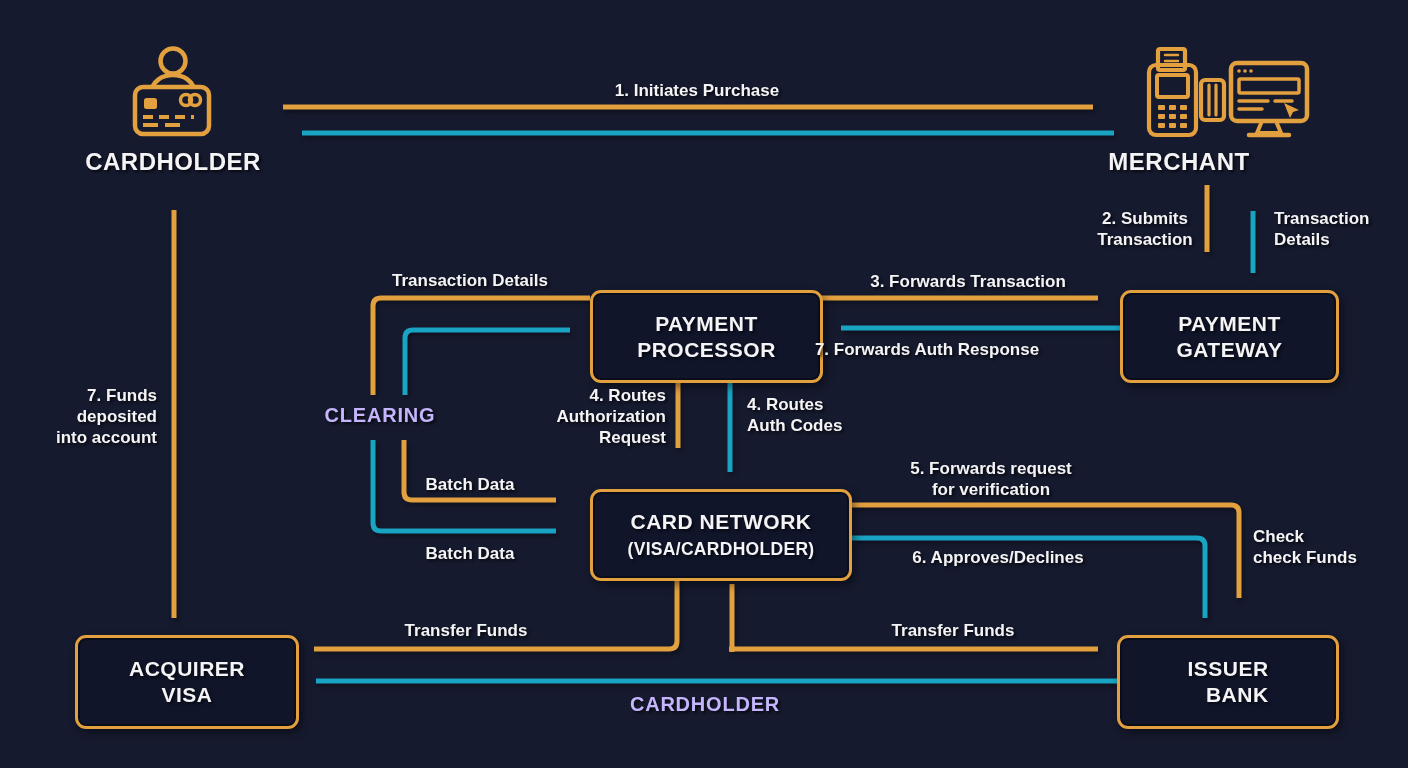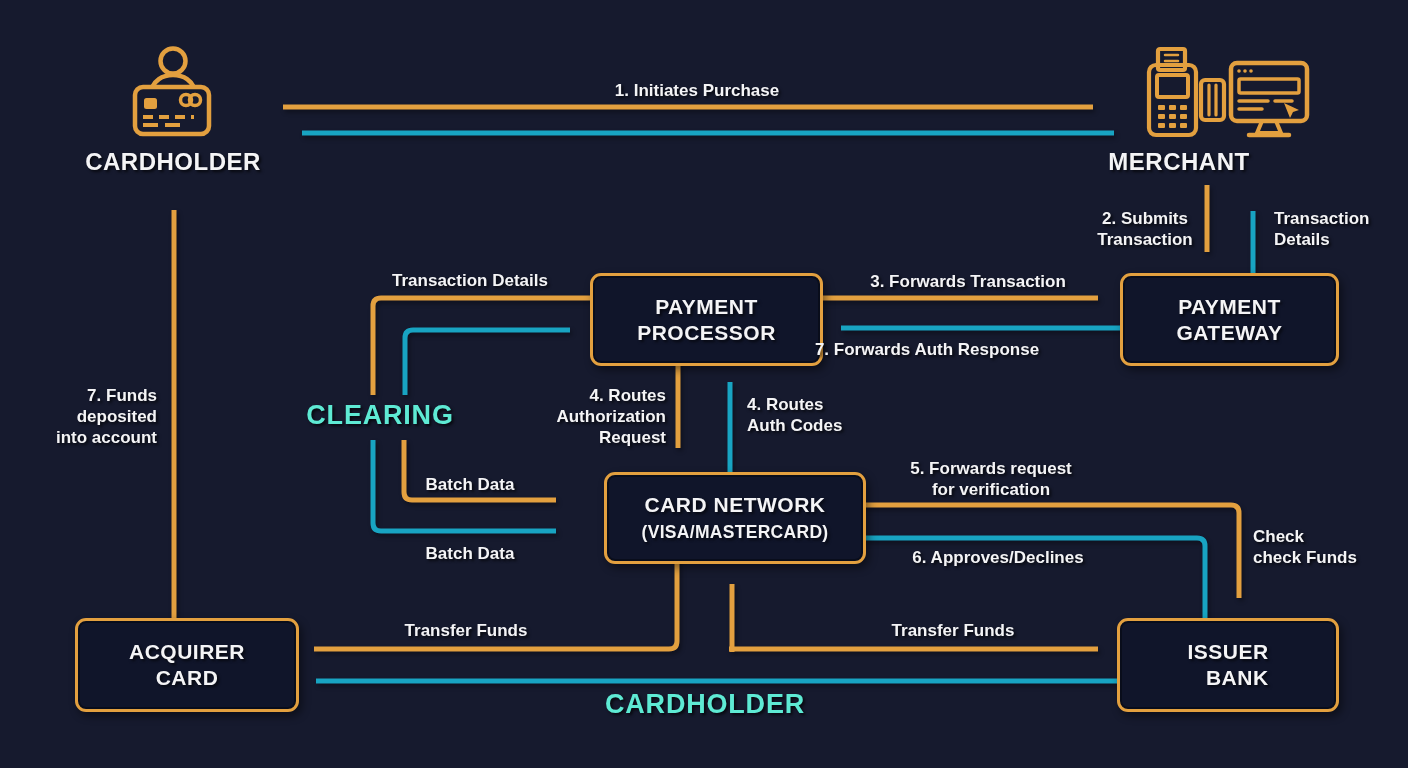--- a/index.html
+++ b/index.html
@@ -12,31 +12,31 @@
   svg.connectors{position:absolute;left:0;top:0;filter:drop-shadow(2px 3px 2px rgba(0,0,0,.35));}
   svg.connectors path{fill:none;stroke-width:5;}
   .orange{stroke:#e3a03f;}
   .teal{stroke:#18a4c2;}
 
   .node{
     position:absolute;display:flex;flex-direction:column;align-items:center;justify-content:center;
     background:#10152a;border:3px solid #e3a03f;border-radius:11px;
     box-shadow:inset 0 0 0 2px rgba(5,8,18,.6), 3px 4px 8px rgba(0,0,0,.45);
     text-align:center;font-weight:bold;font-size:21px;line-height:26px;letter-spacing:.5px;
-    white-space:pre-line;text-shadow:2px 2px 3px rgba(0,0,0,.65);
+    white-space:pre-line;text-shadow:2px 2px 3px rgba(0,0,0,.65);margin-top:17px;
   }
   .node .sub{font-size:17.5px;font-weight:bold;letter-spacing:.3px;margin-top:1px;}
 
   .lbl{
     position:absolute;font-size:17px;font-weight:bold;line-height:21px;
     white-space:pre-line;text-shadow:2px 2px 3px rgba(0,0,0,.7);
   }
   .ctr{transform:translateX(-50%);text-align:center;}
   .ral{transform:translateX(-100%);text-align:right;}
-  .teal-txt{color:#5eead4;font-size:27px;letter-spacing:.8px;}
+  .teal-txt{color:#c4b5fd;font-size:20px;letter-spacing:.8px;}
   .entity-lbl{
     position:absolute;transform:translateX(-50%);text-align:center;
     font-size:24px;font-weight:bold;letter-spacing:.5px;
     text-shadow:2px 2px 3px rgba(0,0,0,.7);
   }
   .icon{position:absolute;}
   .icon *{vector-effect:non-scaling-stroke;}
 </style>
 </head>
 <body>
@@ -118,26 +118,26 @@
       <path d="M122,77 L117,89 L141,89 L136,77" stroke-width="4"></path>
       <path d="M109,91 H149" stroke-width="4.5"></path>
     </g>
   </svg>
   <div class="entity-lbl" style="left:1179px;top:148px;">MERCHANT</div>
 
   <div class="node" style="left:590px;top:273px;width:227px;height:87px;">PAYMENT
 PROCESSOR</div>
   <div class="node" style="left:1120px;top:273px;width:213px;height:87px;">PAYMENT
 GATEWAY</div>
-  <div class="node" style="left:604px;top:472px;width:256px;height:86px;">
+  <div class="node" style="left:590px;top:472px;width:256px;height:86px;">
     <div>CARD NETWORK</div>
-    <div class="sub">(VISA/MASTERCARD)</div>
+    <div class="sub">(VISA/CARDHOLDER)</div>
   </div>
   <div class="node" style="left:75px;top:618px;width:218px;height:88px;">ACQUIRER
-CARD</div>
+VISA</div>
   <div class="node" style="left:1117px;top:618px;width:216px;height:88px;text-align:right;">ISSUER
 BANK</div>
 
   <div class="lbl ctr" style="left:697px;top:80px;">1. Initiates Purchase</div>
   <div class="lbl ctr" style="left:1145px;top:208px;">2. Submits
 Transaction</div>
   <div class="lbl" style="left:1274px;top:208px;">Transaction
 Details</div>
   <div class="lbl ctr" style="left:968px;top:271px;">3. Forwards Transaction</div>
   <div class="lbl ctr" style="left:927px;top:339px;">7. Forwards Auth Response</div>

